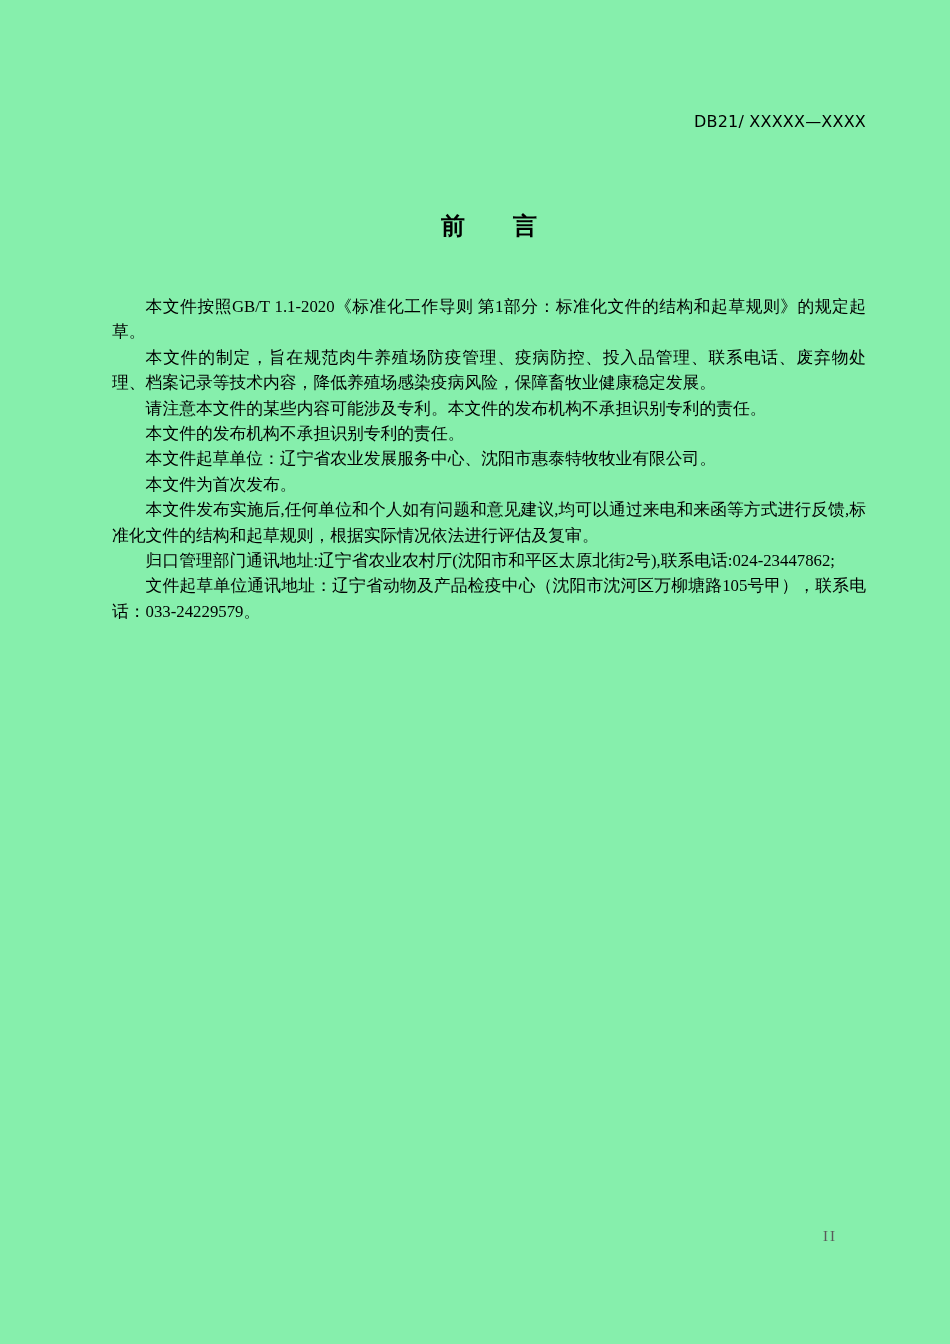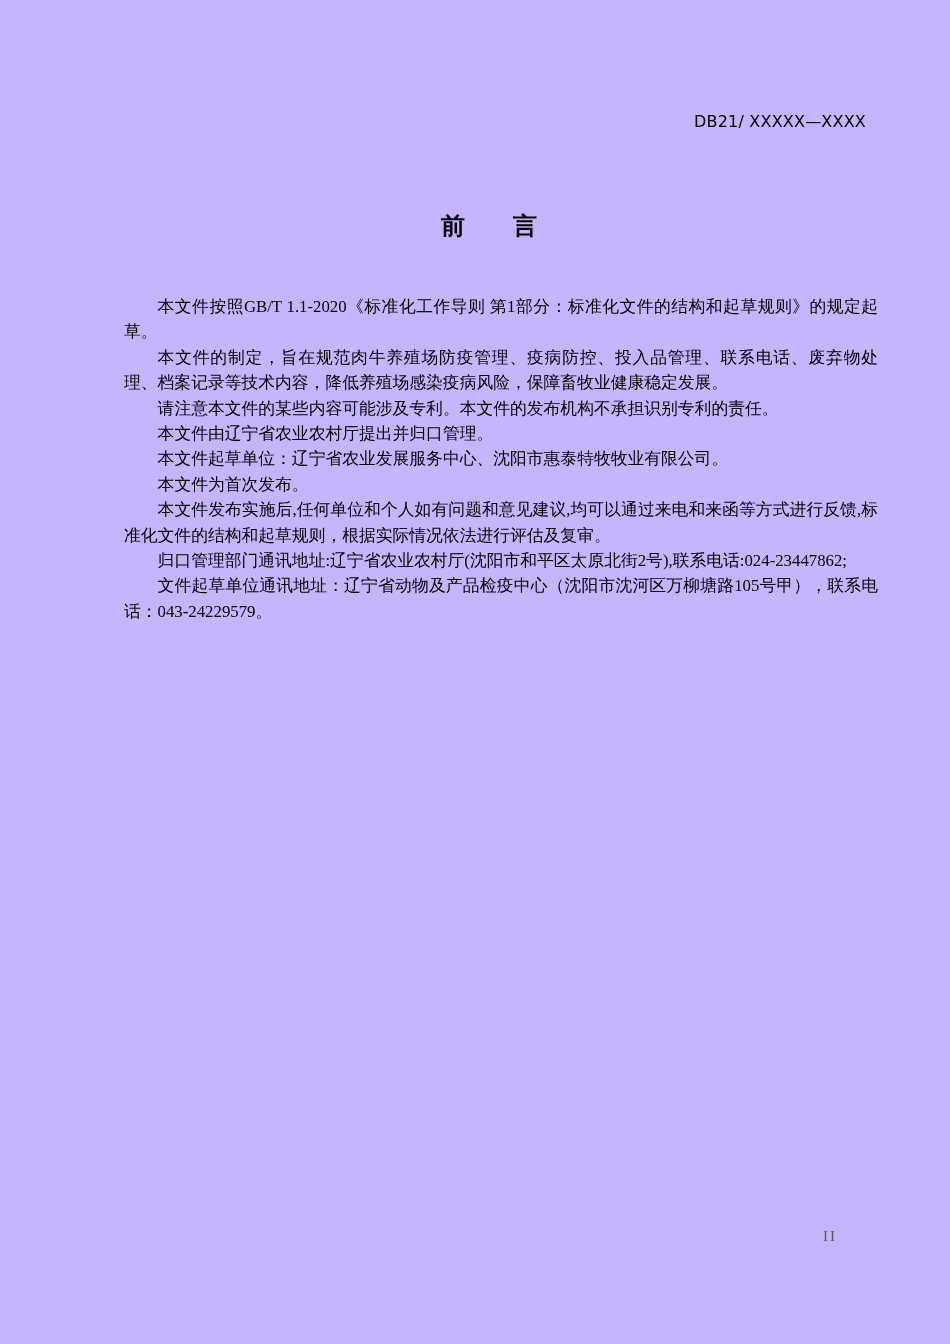--- a/index.html
+++ b/index.html
@@ -4,21 +4,21 @@
 <style>
   html, body {
     margin: 0;
     padding: 0;
     background: #ffffff;
   }
   .page {
     position: relative;
     width: 950px;
     height: 1344px;
-    background: #c4b5fd;
+    background: #86efac;
     font-family: "Liberation Serif", serif;
     color: #000000;
     overflow: hidden;
   }
   .header-code {
     position: absolute;
     top: 112px;
     left: 112px;
     width: 754px;
     text-align: right;
@@ -39,21 +39,20 @@
     font-size: 24px;
     font-weight: bold;
     color: #000000;
     white-space: pre;
   }
   .body-text {
     position: absolute;
     top: 294px;
     left: 112px;
     width: 754px;
-    margin-left: 12px;
   }
   .body-text p {
     margin: 0;
     padding: 0;
     font-size: 16.8px;
     line-height: 25.4px;
     text-align: justify;
     text-justify: inter-ideograph;
     text-indent: 2em;
     color: #000000;
@@ -76,23 +75,23 @@
 <div class="page">
 
   <div class="header-code">DB21/ XXXXX—XXXX</div>
 
   <div class="doc-title">前　　言</div>
 
   <div class="body-text">
     <p>本文件按照GB/T 1.1-2020《标准化工作导则 第1部分：标准化文件的结构和起草规则》的规定起草。</p>
     <p>本文件的制定，旨在规范肉牛养殖场防疫管理、疫病防控、投入品管理、联系电话、废弃物处理、档案记录等技术内容，降低养殖场感染疫病风险，保障畜牧业健康稳定发展。</p>
     <p>请注意本文件的某些内容可能涉及专利。本文件的发布机构不承担识别专利的责任。</p>
-    <p>本文件由辽宁省农业农村厅提出并归口管理。</p>
+    <p>本文件的发布机构不承担识别专利的责任。</p>
     <p>本文件起草单位：辽宁省农业发展服务中心、沈阳市惠泰特牧牧业有限公司。</p>
     <p>本文件为首次发布。</p>
     <p>本文件发布实施后,任何单位和个人如有问题和意见建议,均可以通过来电和来函等方式进行反馈,标准化文件的结构和起草规则，根据实际情况依法进行评估及复审。</p>
     <p>归口管理部门通讯地址:辽宁省农业农村厅(沈阳市和平区太原北街2号),联系电话:024-23447862;</p>
-    <p>文件起草单位通讯地址：辽宁省动物及产品检疫中心（沈阳市沈河区万柳塘路105号甲），联系电话：043-24229579。</p>
+    <p>文件起草单位通讯地址：辽宁省动物及产品检疫中心（沈阳市沈河区万柳塘路105号甲），联系电话：033-24229579。</p>
   </div>
 
   <div class="page-number">II</div>
 
 </div>
 
 </body></html>

